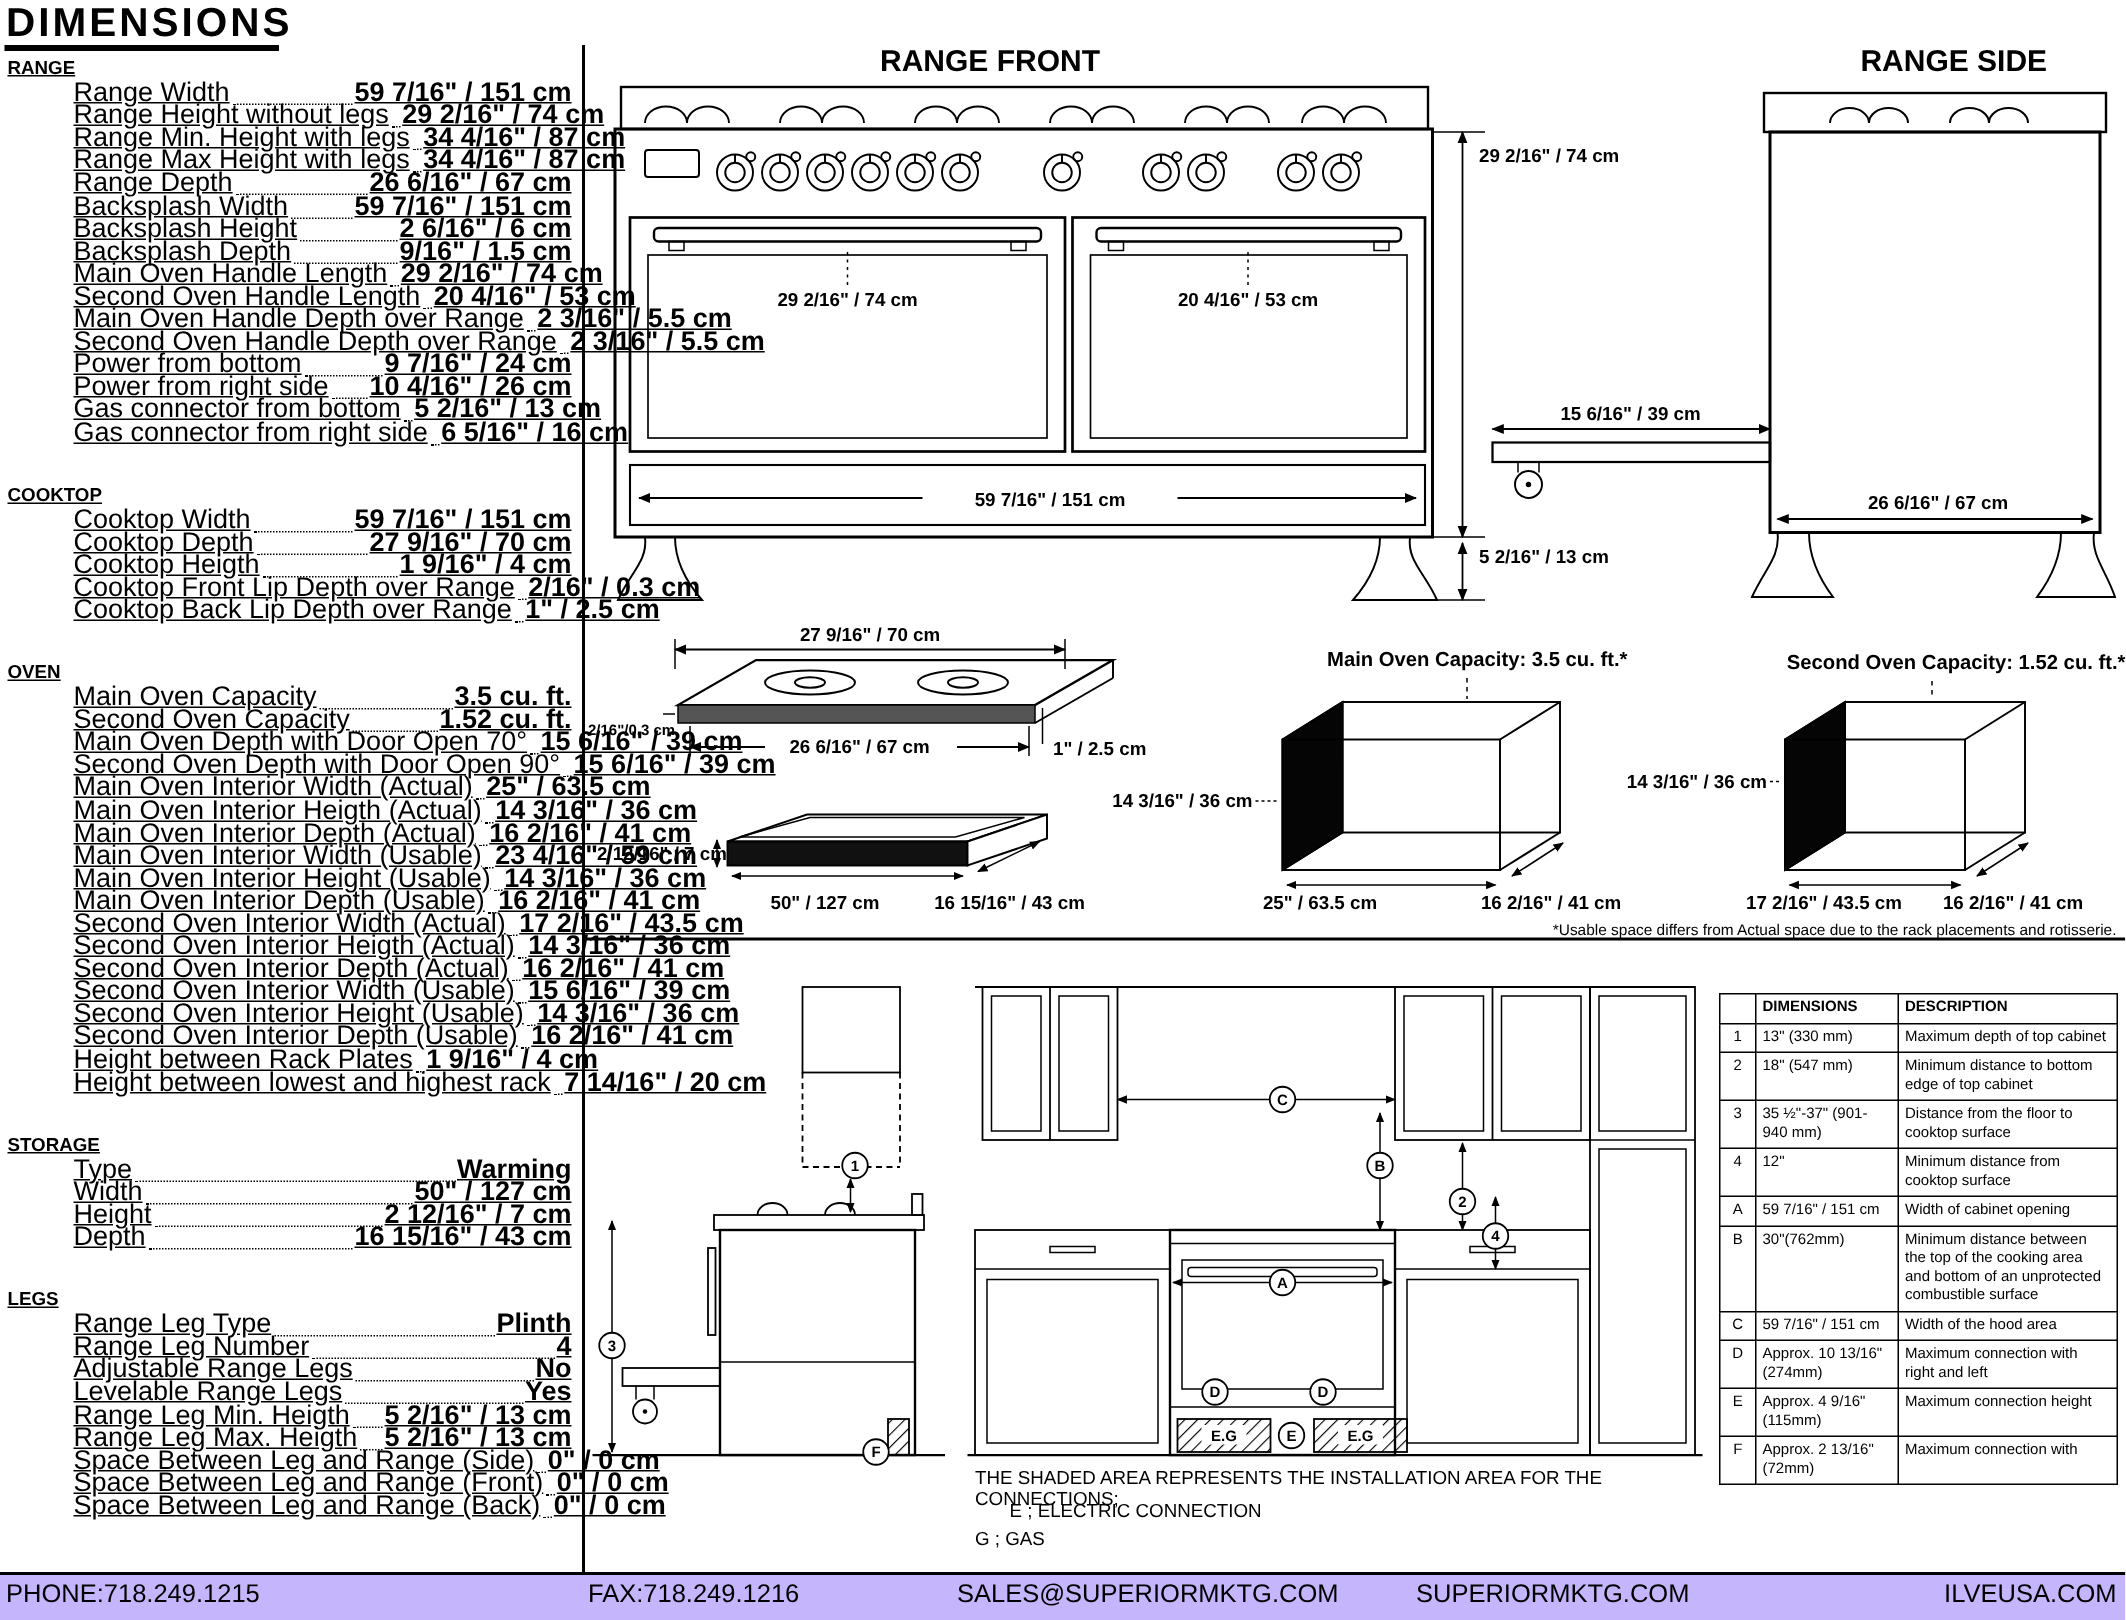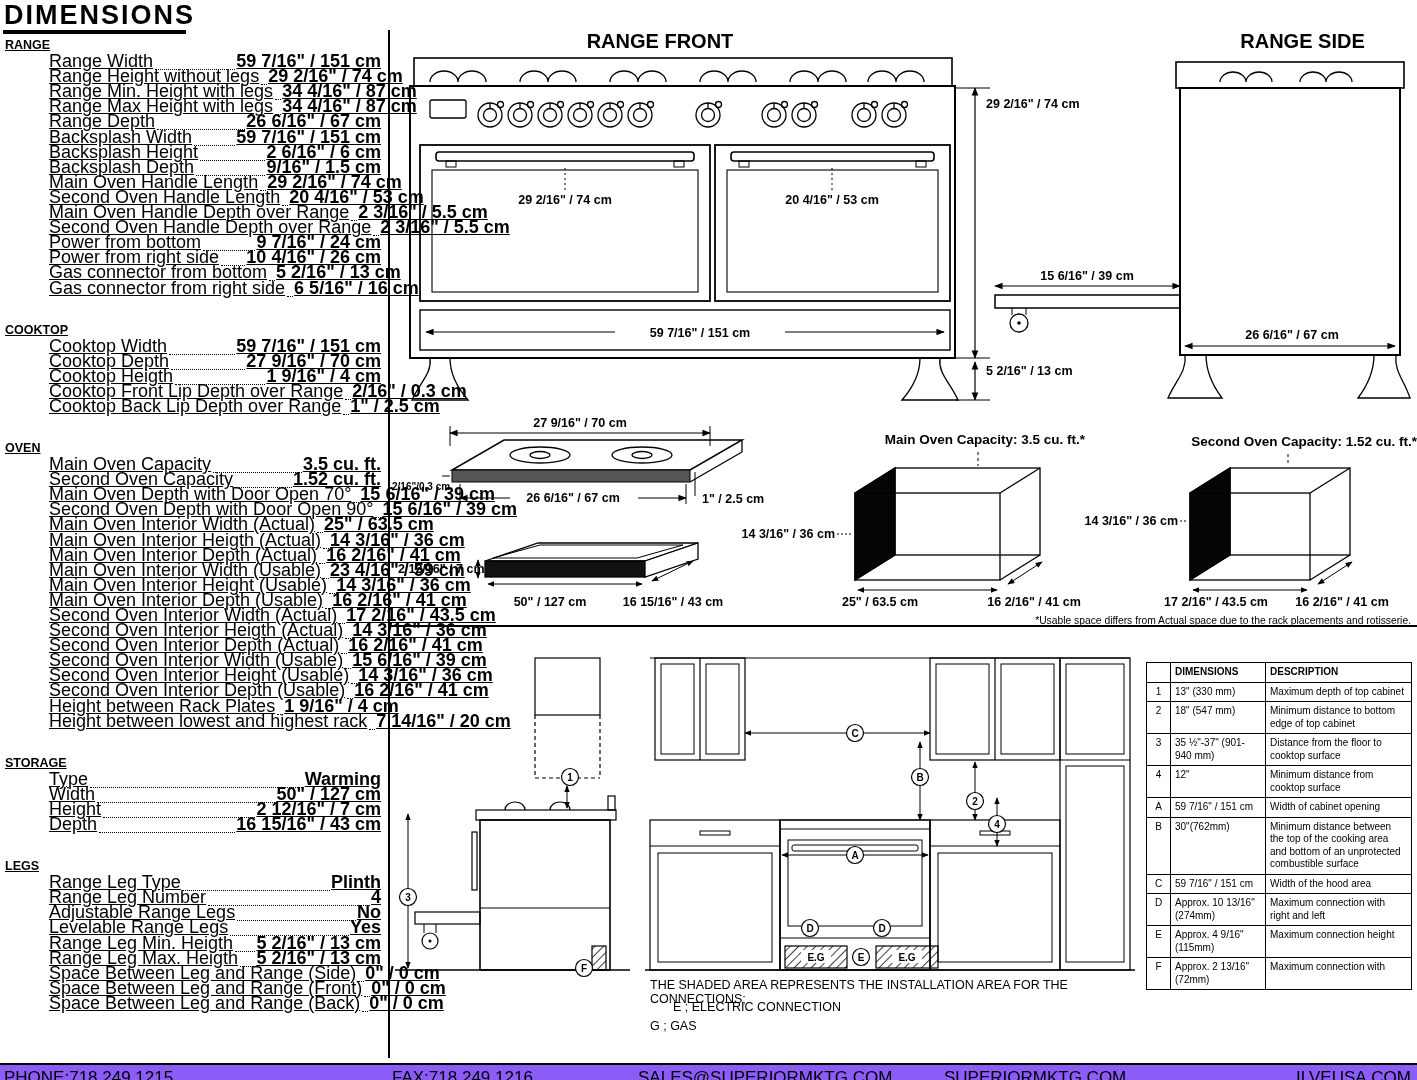--- a/index.html
+++ b/index.html
@@ -26,21 +26,21 @@
   svg.bottom { position:absolute; left:390px; top:650px; }
   .footnotes { position:absolute; right:6px; top:615px; text-align:right; font-size:10.3px; line-height:12.5px; }
   .install-note { position:absolute; left:650px; top:978px; width:500px; font-size:12.5px; }
   .legend-e { position:absolute; left:650px; top:1000px; font-size:12.5px;margin-left:23px; }
   .legend-g { position:absolute; left:650px; top:1019px; font-size:12.5px; }
   .dims-table { position:absolute; left:1146px; top:662px; width:266px; border-collapse:collapse; font-size:10px; }
   .dims-table th, .dims-table td { border:1px solid #000; padding:3px 4px; vertical-align:top; text-align:left; line-height:1.25; }
   .dims-table th { font-weight:bold; }
   .dims-table td.id { text-align:center; width:24px; }
   .dims-table td.dim, .dims-table th.dim { width:95px; }
-  .footer { position:absolute; left:0; right:0; bottom:0; height:17px; border-top:2px solid #000; font-size:17px; background:#8b5cf6; }
+  .footer { position:absolute; left:0; right:0; bottom:0; height:32px; border-top:2px solid #000; font-size:17px; background:#c4b5fd; }
   .footer span { position:absolute; top:3px; white-space:nowrap; }
   #f-phone { left:4px; } #f-fax { left:392px; } #f-email { left:638px; } #f-site { left:944px; } #f-brand { right:6px; }
   svg text { font-family:"Liberation Sans", sans-serif; }
   .svgtext { fill:#000; stroke:none; }
   .dim-label { font-size:12.5px; font-weight:bold; }
   .dim-small { font-size:10px; font-weight:bold; }
   .callout-text { font-size:10px; font-weight:bold; }
 </style>
 </head>
 <body>

